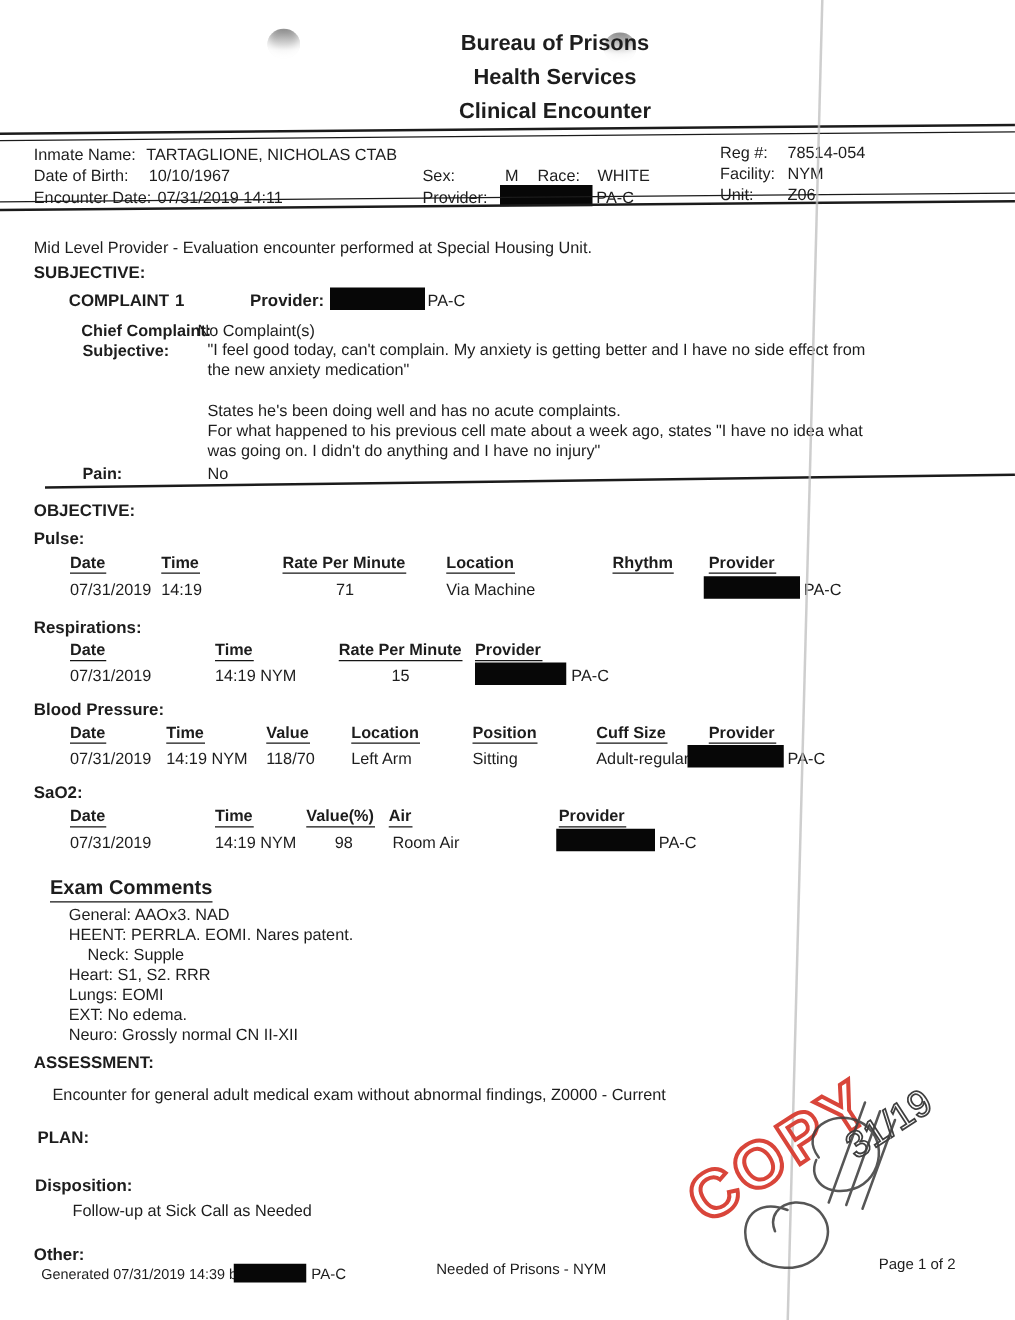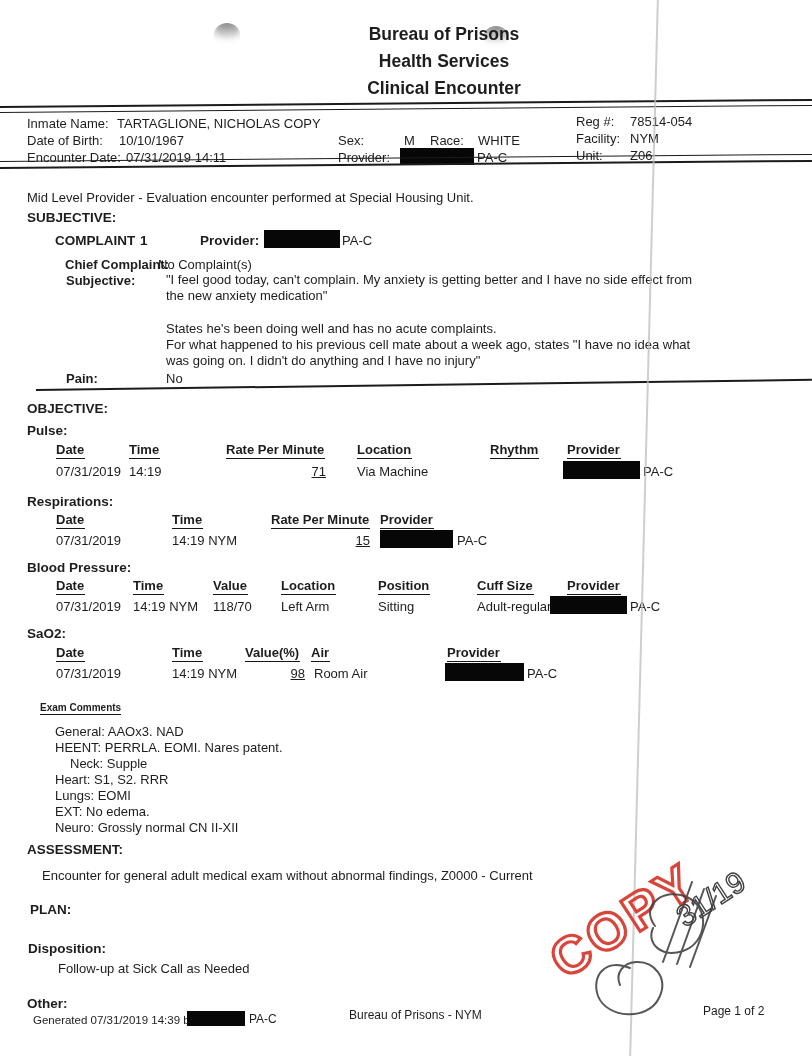--- a/index.html
+++ b/index.html
@@ -21,24 +21,24 @@
   .t14 { font-size: 13.5px; }
   .t17 { font-size: 17.5px; }
   .ctr { left: 0; width: 800px; text-align: center; margin-left: 44px; }
   .rule { position: absolute; background: #1b1b1b; transform-origin: left center; }
   .redact { position: absolute; background: #070707; }
   .colhead {
     font-weight: bold; font-size: 13px;
     border-bottom: 1.5px solid #161616; padding: 0 1px 1px 0;
   }
   .uhead {
-    font-weight: bold; font-size: 10px;
+    font-weight: bold; font-size: 16px;
     border-bottom: 1.5px solid #161616; padding-bottom: 1px;
   }
-  .rnum { text-align: right; text-decoration: underline; }
+  .rnum { text-align: center; }
   .hole {
     position: absolute; width: 26px; height: 24px; border-radius: 50%;
     background: linear-gradient(180deg, #8e8e8e 4%, #c2c2c2 38%, #f3f3f3 72%, #fcfcfc 100%);
     box-shadow: inset 0 -5px 7px rgba(255,255,255,.9);
   }
   .scanline {
     position: absolute; left: 657px; top: -6px; width: 2px; height: 1072px;
     background: #bdbdbd; opacity: .75;
     transform: rotate(1.5deg); transform-origin: top center;
   }
@@ -53,21 +53,21 @@
   <div class="hole" style="left:483px;top:26px"></div>
 
   <div class="abs ctr b t17" style="top:24px">Bureau of Prisons</div>
   <div class="abs ctr b t17" style="top:78px">Clinical Encounter</div>
   <div class="abs ctr b t17" style="top:51px">Health Services</div>
 
   <div class="rule" style="left:0;top:106px;width:812px;height:2.4px;transform:rotate(-0.5deg)"></div>
   <div class="rule" style="left:0;top:111.5px;width:812px;height:1.4px;transform:rotate(-0.5deg)"></div>
 
   <span class="abs t13" style="left:27px;top:116px">Inmate Name:</span>
-  <span class="abs t13" style="left:117px;top:116px">TARTAGLIONE, NICHOLAS COPY</span>
+  <span class="abs t13" style="left:117px;top:116px">TARTAGLIONE, NICHOLAS CTAB</span>
   <span class="abs t13" style="left:27px;top:133px">Date of Birth:</span>
   <span class="abs t13" style="left:119px;top:133px">10/10/1967</span>
   <span class="abs t13" style="left:27px;top:150px">Encounter Date:</span>
   <span class="abs t13" style="left:126px;top:150px">07/31/2019 14:11</span>
 
   <span class="abs t13" style="left:338px;top:133px">Sex:</span>
   <span class="abs t13" style="left:404px;top:133px">M</span>
   <span class="abs t13" style="left:430px;top:133px">Race:</span>
   <span class="abs t13" style="left:478px;top:133px">WHITE</span>
   <span class="abs t13" style="left:338px;top:150px">Provider:</span>
@@ -178,21 +178,21 @@
   <span class="abs b t14" style="left:27px;top:842px">ASSESSMENT:</span>
   <span class="abs t13" style="left:42px;top:868px">Encounter for general adult medical exam without abnormal findings, Z0000 - Current</span>
   <span class="abs b t14" style="left:30px;top:902px">PLAN:</span>
   <span class="abs b t14" style="left:28px;top:941px">Disposition:</span>
   <span class="abs t13" style="left:58px;top:961px">Follow-up at Sick Call as Needed</span>
   <span class="abs b t14" style="left:27px;top:996px">Other:</span>
 
   <span class="abs t11" style="left:33px;top:1014px">Generated 07/31/2019 14:39 by</span>
   <div class="redact" style="left:187px;top:1011px;width:58px;height:15px"></div>
   <span class="abs t12" style="left:249px;top:1012px">PA-C</span>
-  <span class="abs t12" style="left:349px;top:1008px">Bureau of Prisons - NYM</span>
+  <span class="abs t12" style="left:349px;top:1008px">Needed of Prisons - NYM</span>
   <span class="abs t12" style="left:703px;top:1004px">Page 1 of 2</span>
 
   <div class="scanline"></div>
 
   <svg class="stamp-svg" width="280" height="190" viewBox="0 0 280 190">
     <text transform="translate(30,130) rotate(-33)" font-family="Liberation Sans, sans-serif" font-weight="bold" font-size="52" letter-spacing="4" style="fill:none;stroke:var(--stamp-color,#d9453a);stroke-width:3.2">COPY</text>
     <g style="fill:none;stroke:#3f3f3f;stroke-width:2;stroke-linecap:round" opacity="0.88">
       <path d="M95,118 C70,108 56,126 63,146 C72,169 113,171 124,148 C134,128 119,111 101,112 C88,113 80,123 85,135"></path>
       <path d="M120,76 C104,55 130,37 152,47 C176,58 172,93 148,101 C127,108 111,94 118,78"></path>
       <path d="M128,112 L157,32"></path>

